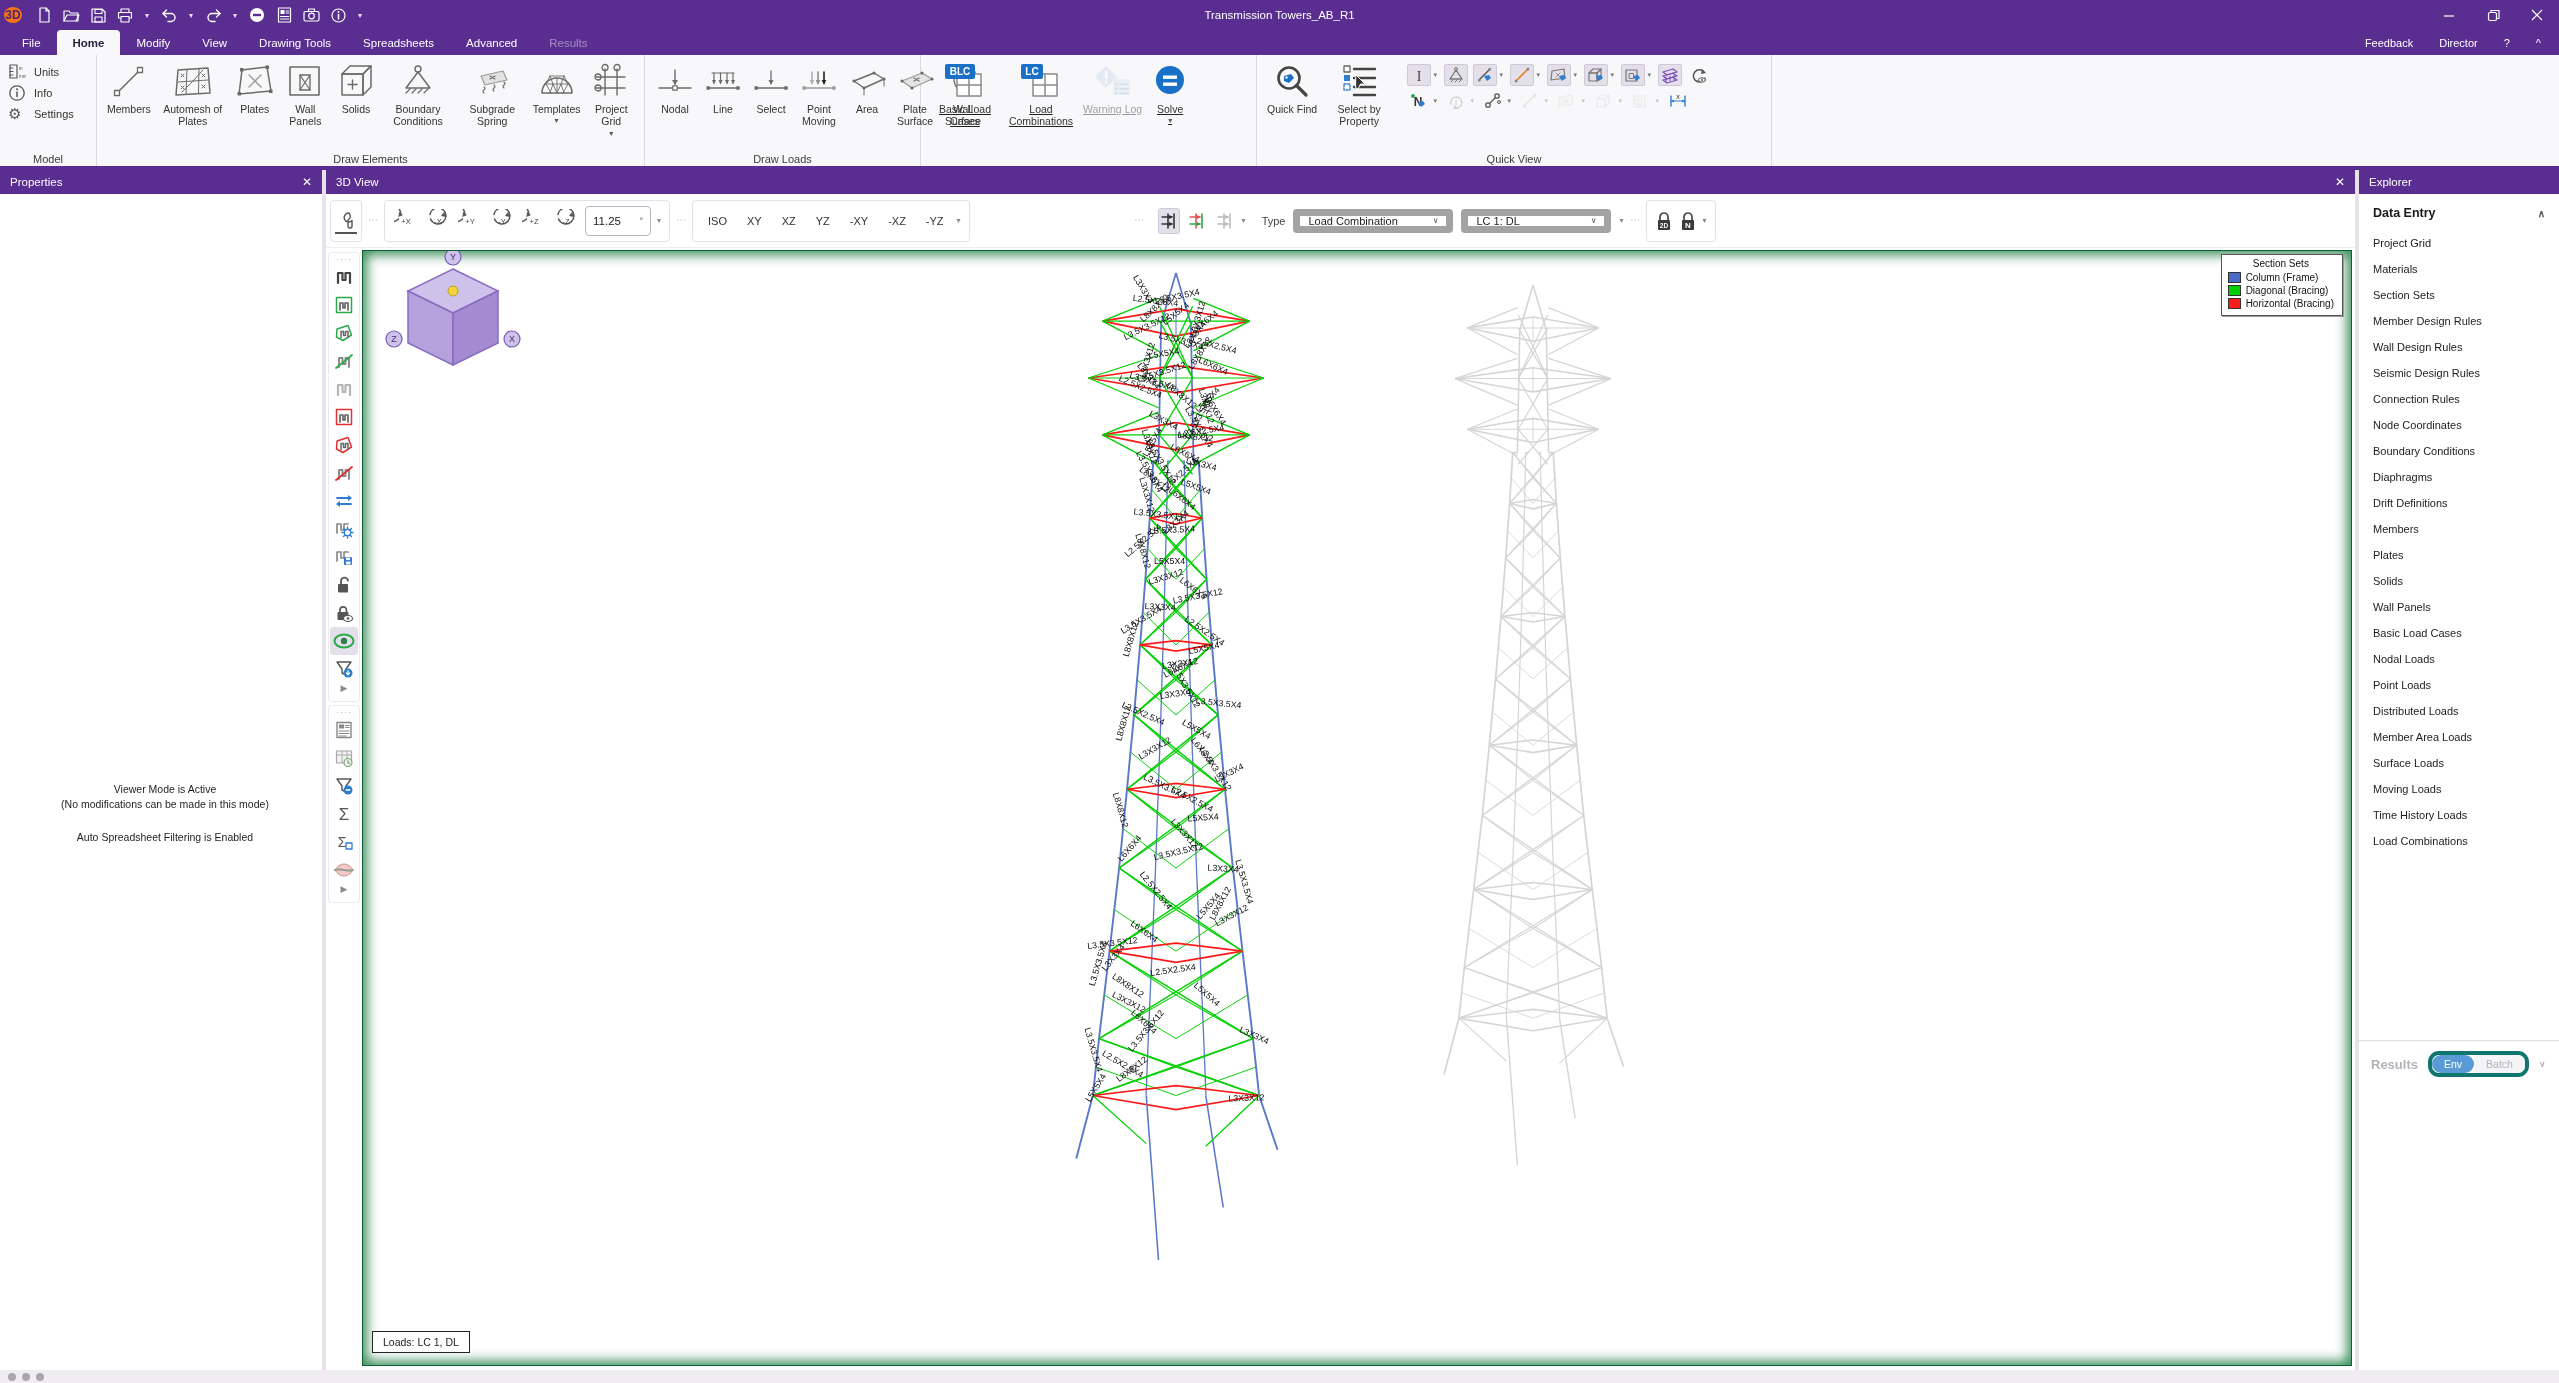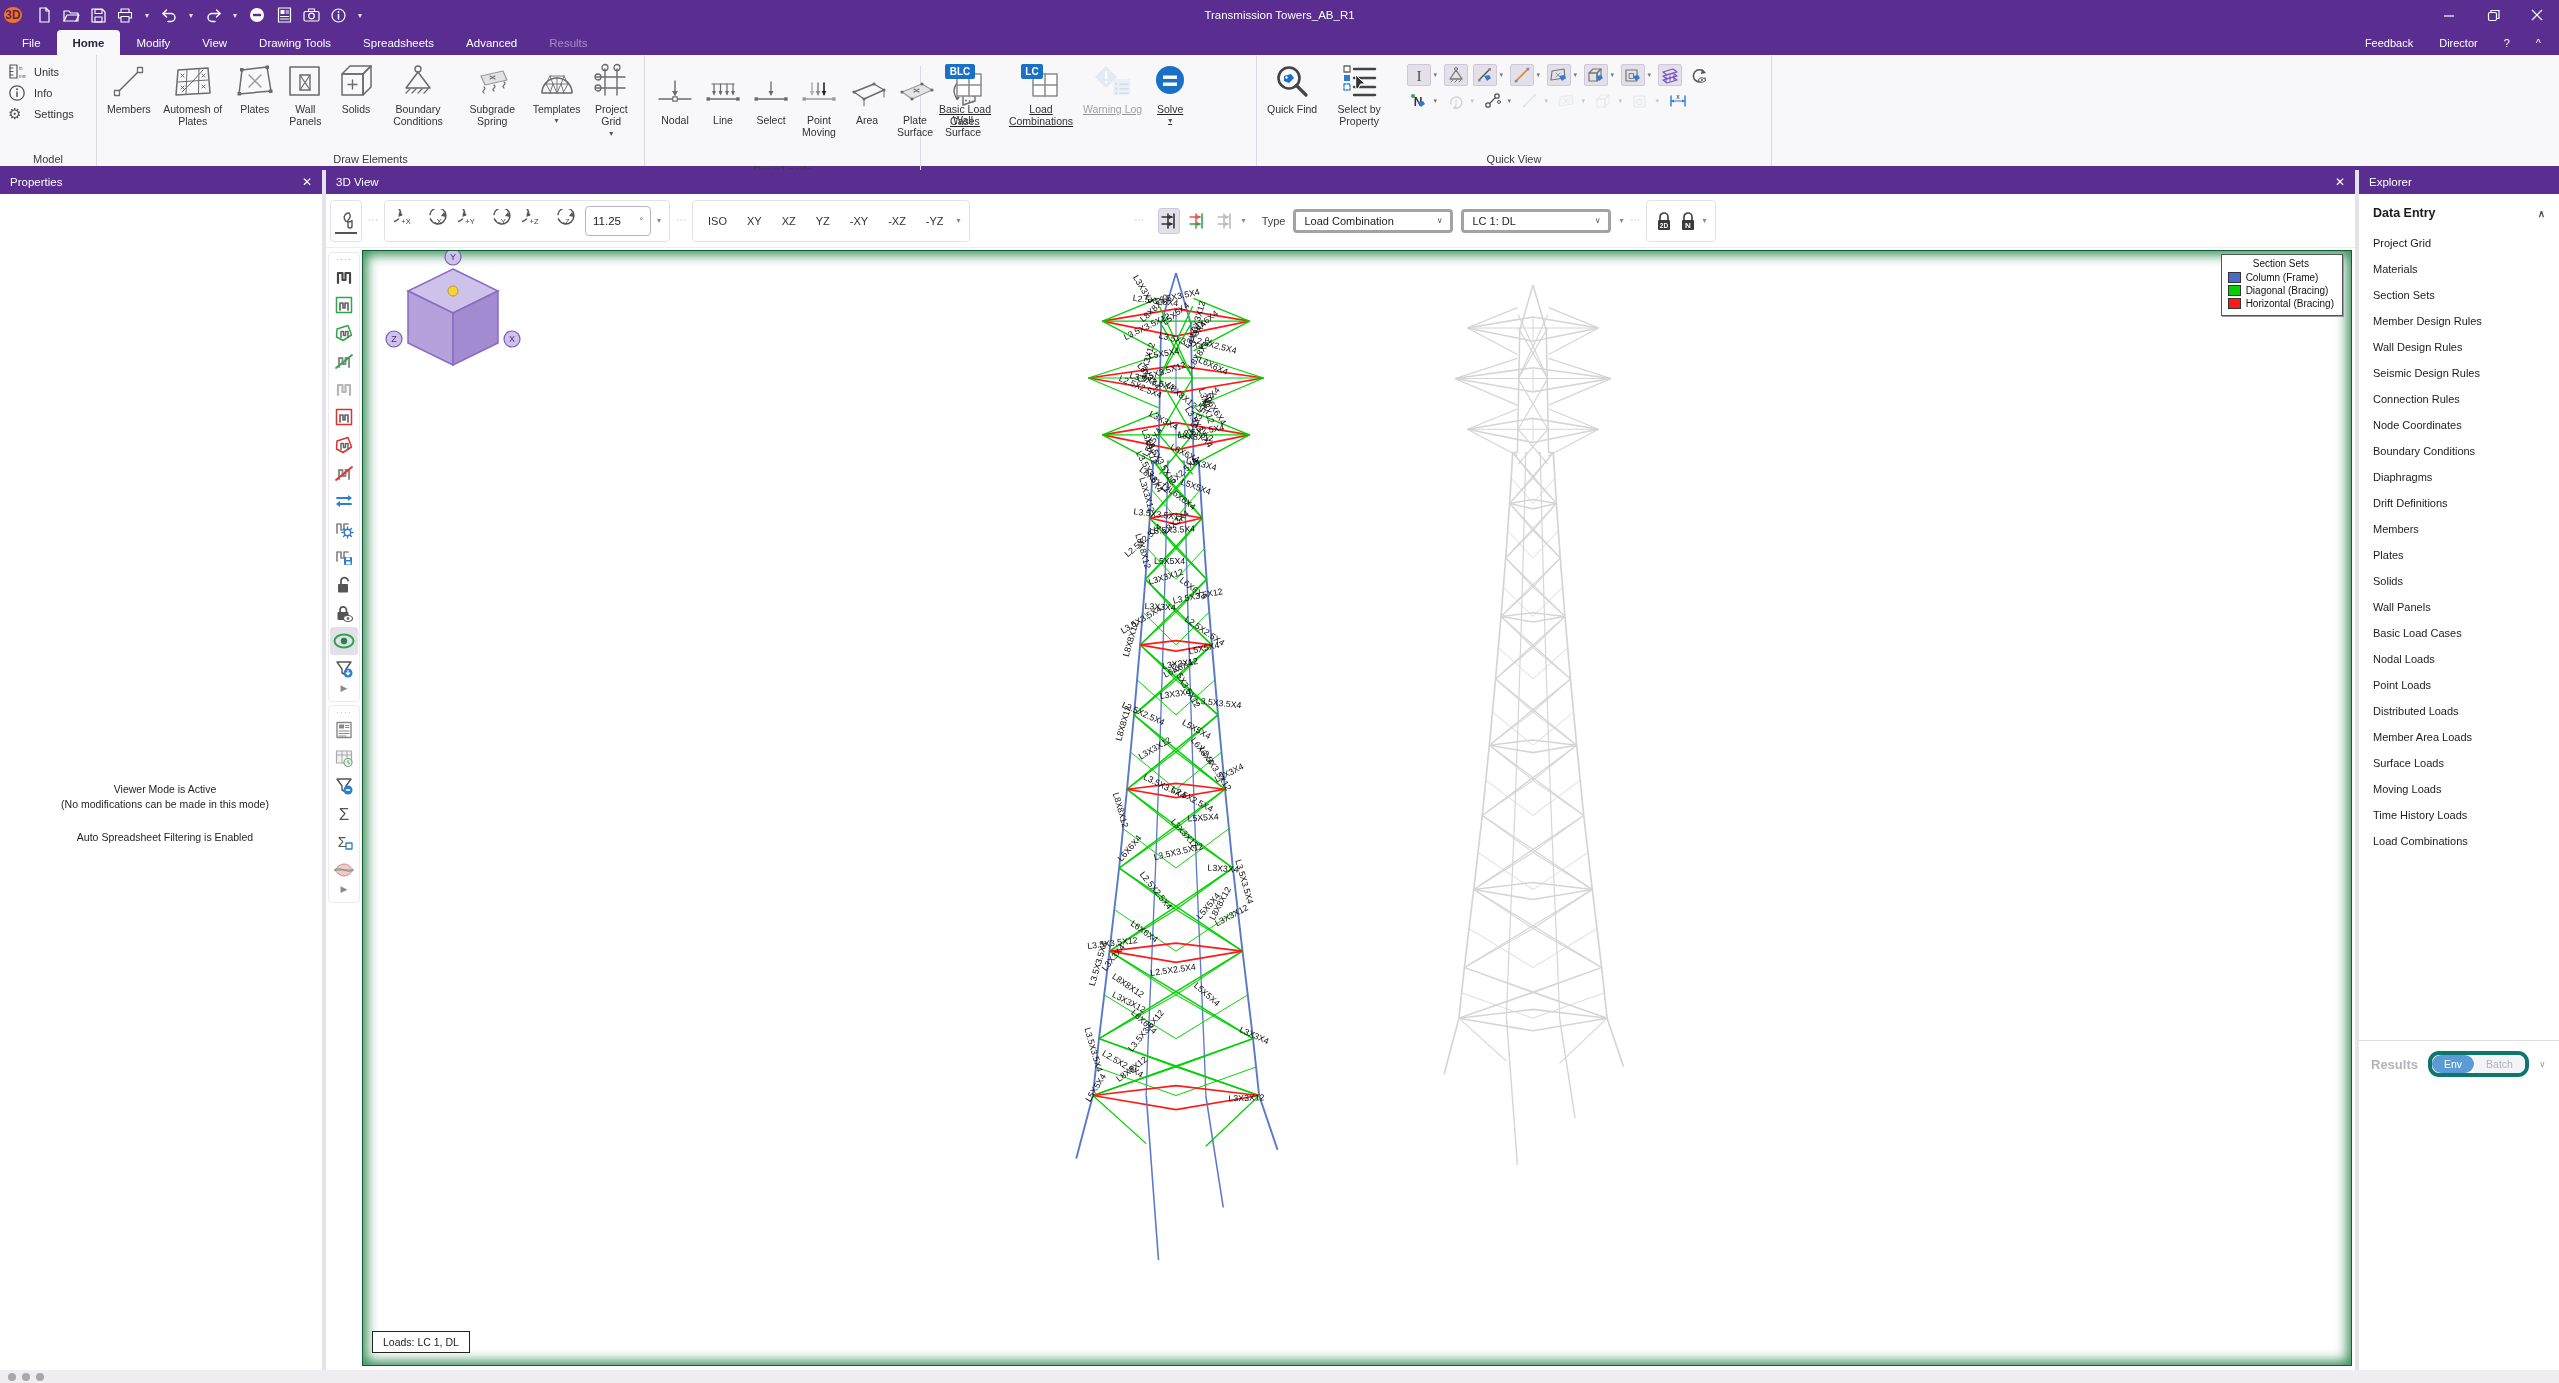--- a/index.html
+++ b/index.html
@@ -52,21 +52,21 @@
 #explorer{left:2359px;top:170px;width:200px;height:1200px;background:#fff}
 .xbtn{font-size:12px;color:#fff;cursor:default}
 
 
 #v3-toolbar{position:absolute;left:0;top:24px;width:2029px;height:54px;background:#fff;display:flex;align-items:center;gap:8px;padding-left:4px;border-bottom:1px solid #eee}
 .tgroup{border:1px solid #e3e0e7;border-radius:4px;background:#fff;height:42px;display:flex;align-items:center;padding:0 8px;gap:6px}
 .tsep{color:#c4c0ca;font-size:10px;letter-spacing:1px;writing-mode:vertical-rl;line-height:6px}
 .rotbtn{width:26px;height:26px;display:flex;align-items:center;justify-content:center}
 .viewbtn{font-size:11px;color:#333;padding:5px 7px}
 .anglebox{width:66px;height:30px;border:1px solid #b9b4c2;border-radius:4px;display:flex;align-items:center;justify-content:space-between;padding:0 7px;font-size:11.5px;color:#222}
-.combo{height:24px;border:3px solid #a3a3a3;border-radius:4px;display:flex;align-items:center;justify-content:space-between;padding:0 8px;font-size:11px;color:#222;background:#fff}
+.combo{height:24px;border:7px solid #a3a3a3;border-radius:4px;display:flex;align-items:center;justify-content:space-between;padding:0 8px;font-size:11px;color:#222;background:#fff}
 .chevdn{font-size:8px;color:#555}
 .minichev{font-size:8px;color:#888}
 .loadic{width:22px;height:26px;display:flex;align-items:center;justify-content:center;border-radius:3px}
 .loadic.pressed{background:#e4e0e9;border:1px solid #cfc8da}
 
 
 #v3-strip{position:absolute;left:0;top:79px;width:36px;bottom:0;background:#fff}
 .strip-grp{border:1px solid #eceaf0;border-radius:4px;margin:3px 2px;padding:2px 0;display:flex;flex-direction:column;align-items:center}
 .strip-dots{color:#b9b4c2;font-size:9px;letter-spacing:1px;line-height:8px}
 .strip-ic{width:28px;height:28px;display:flex;align-items:center;justify-content:center;border-radius:3px}
@@ -348,21 +348,21 @@
               <circle cx="7" cy="14" r="3" stroke="#6b6b6b" stroke-width="1.3"></circle>
               <circle cx="7" cy="25" r="3" stroke="#6b6b6b" stroke-width="1.3"></circle>
             </svg>
           </div>
           <div>Project Grid</div>
           <div class="rchev">▾</div>
         </div>
       </div>
       <div class="rgroup-label">Draw Elements</div>
     </div>
-    <div class="rgroup" style="width: 276px; margin-top: 11px;">
+    <div class="rgroup" style="width: 276px;">
       <div class="ritems">
         <div class="ritem">
           <div class="ric">
             <svg width="40" height="34" viewBox="0 0 40 34" fill="none" stroke-linecap="round" stroke-linejoin="round">
               <line x1="4" y1="24" x2="36" y2="24" stroke="#6b6b6b" stroke-width="1.4"></line>
               <rect x="17.8" y="21.8" width="4.4" height="4.4" stroke="#6b6b6b" fill="#fff" stroke-width="1.2"></rect>
               <line x1="20" y1="6" x2="20" y2="20" stroke="#6b6b6b" stroke-width="1.4"></line>
               <path d="M17,16 L20,21 L23,16" fill="#6b6b6b" stroke="none"></path>
             </svg>
           </div>

